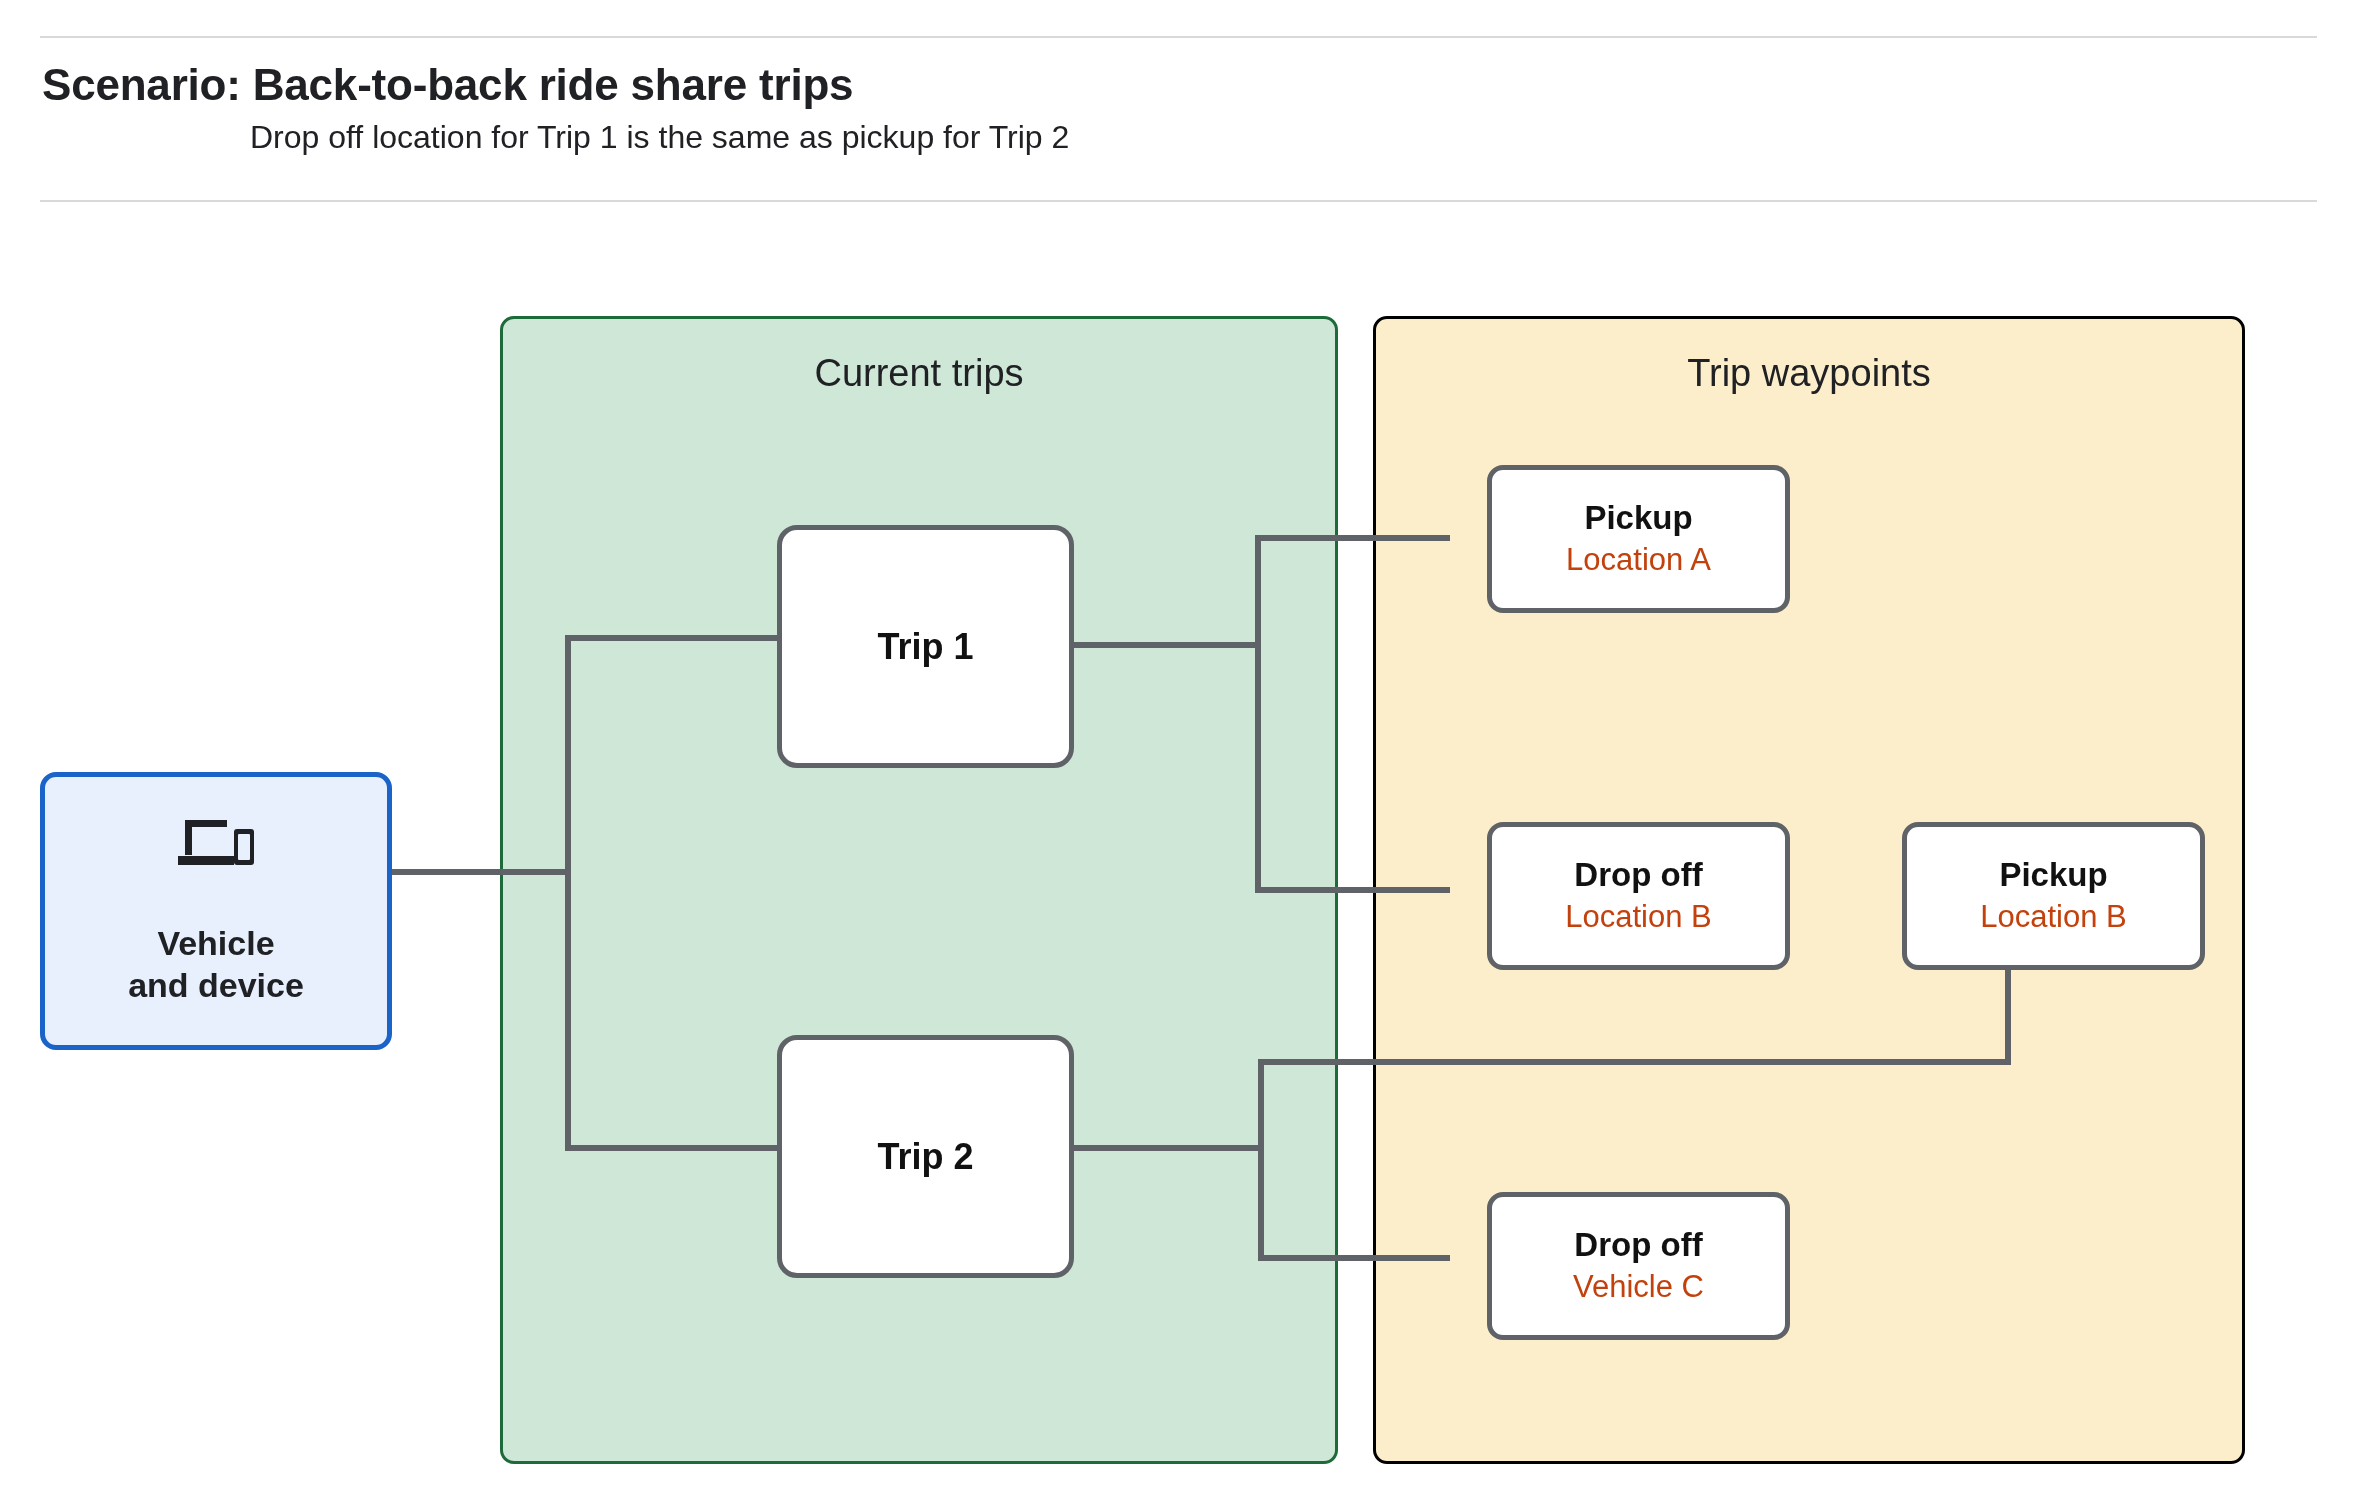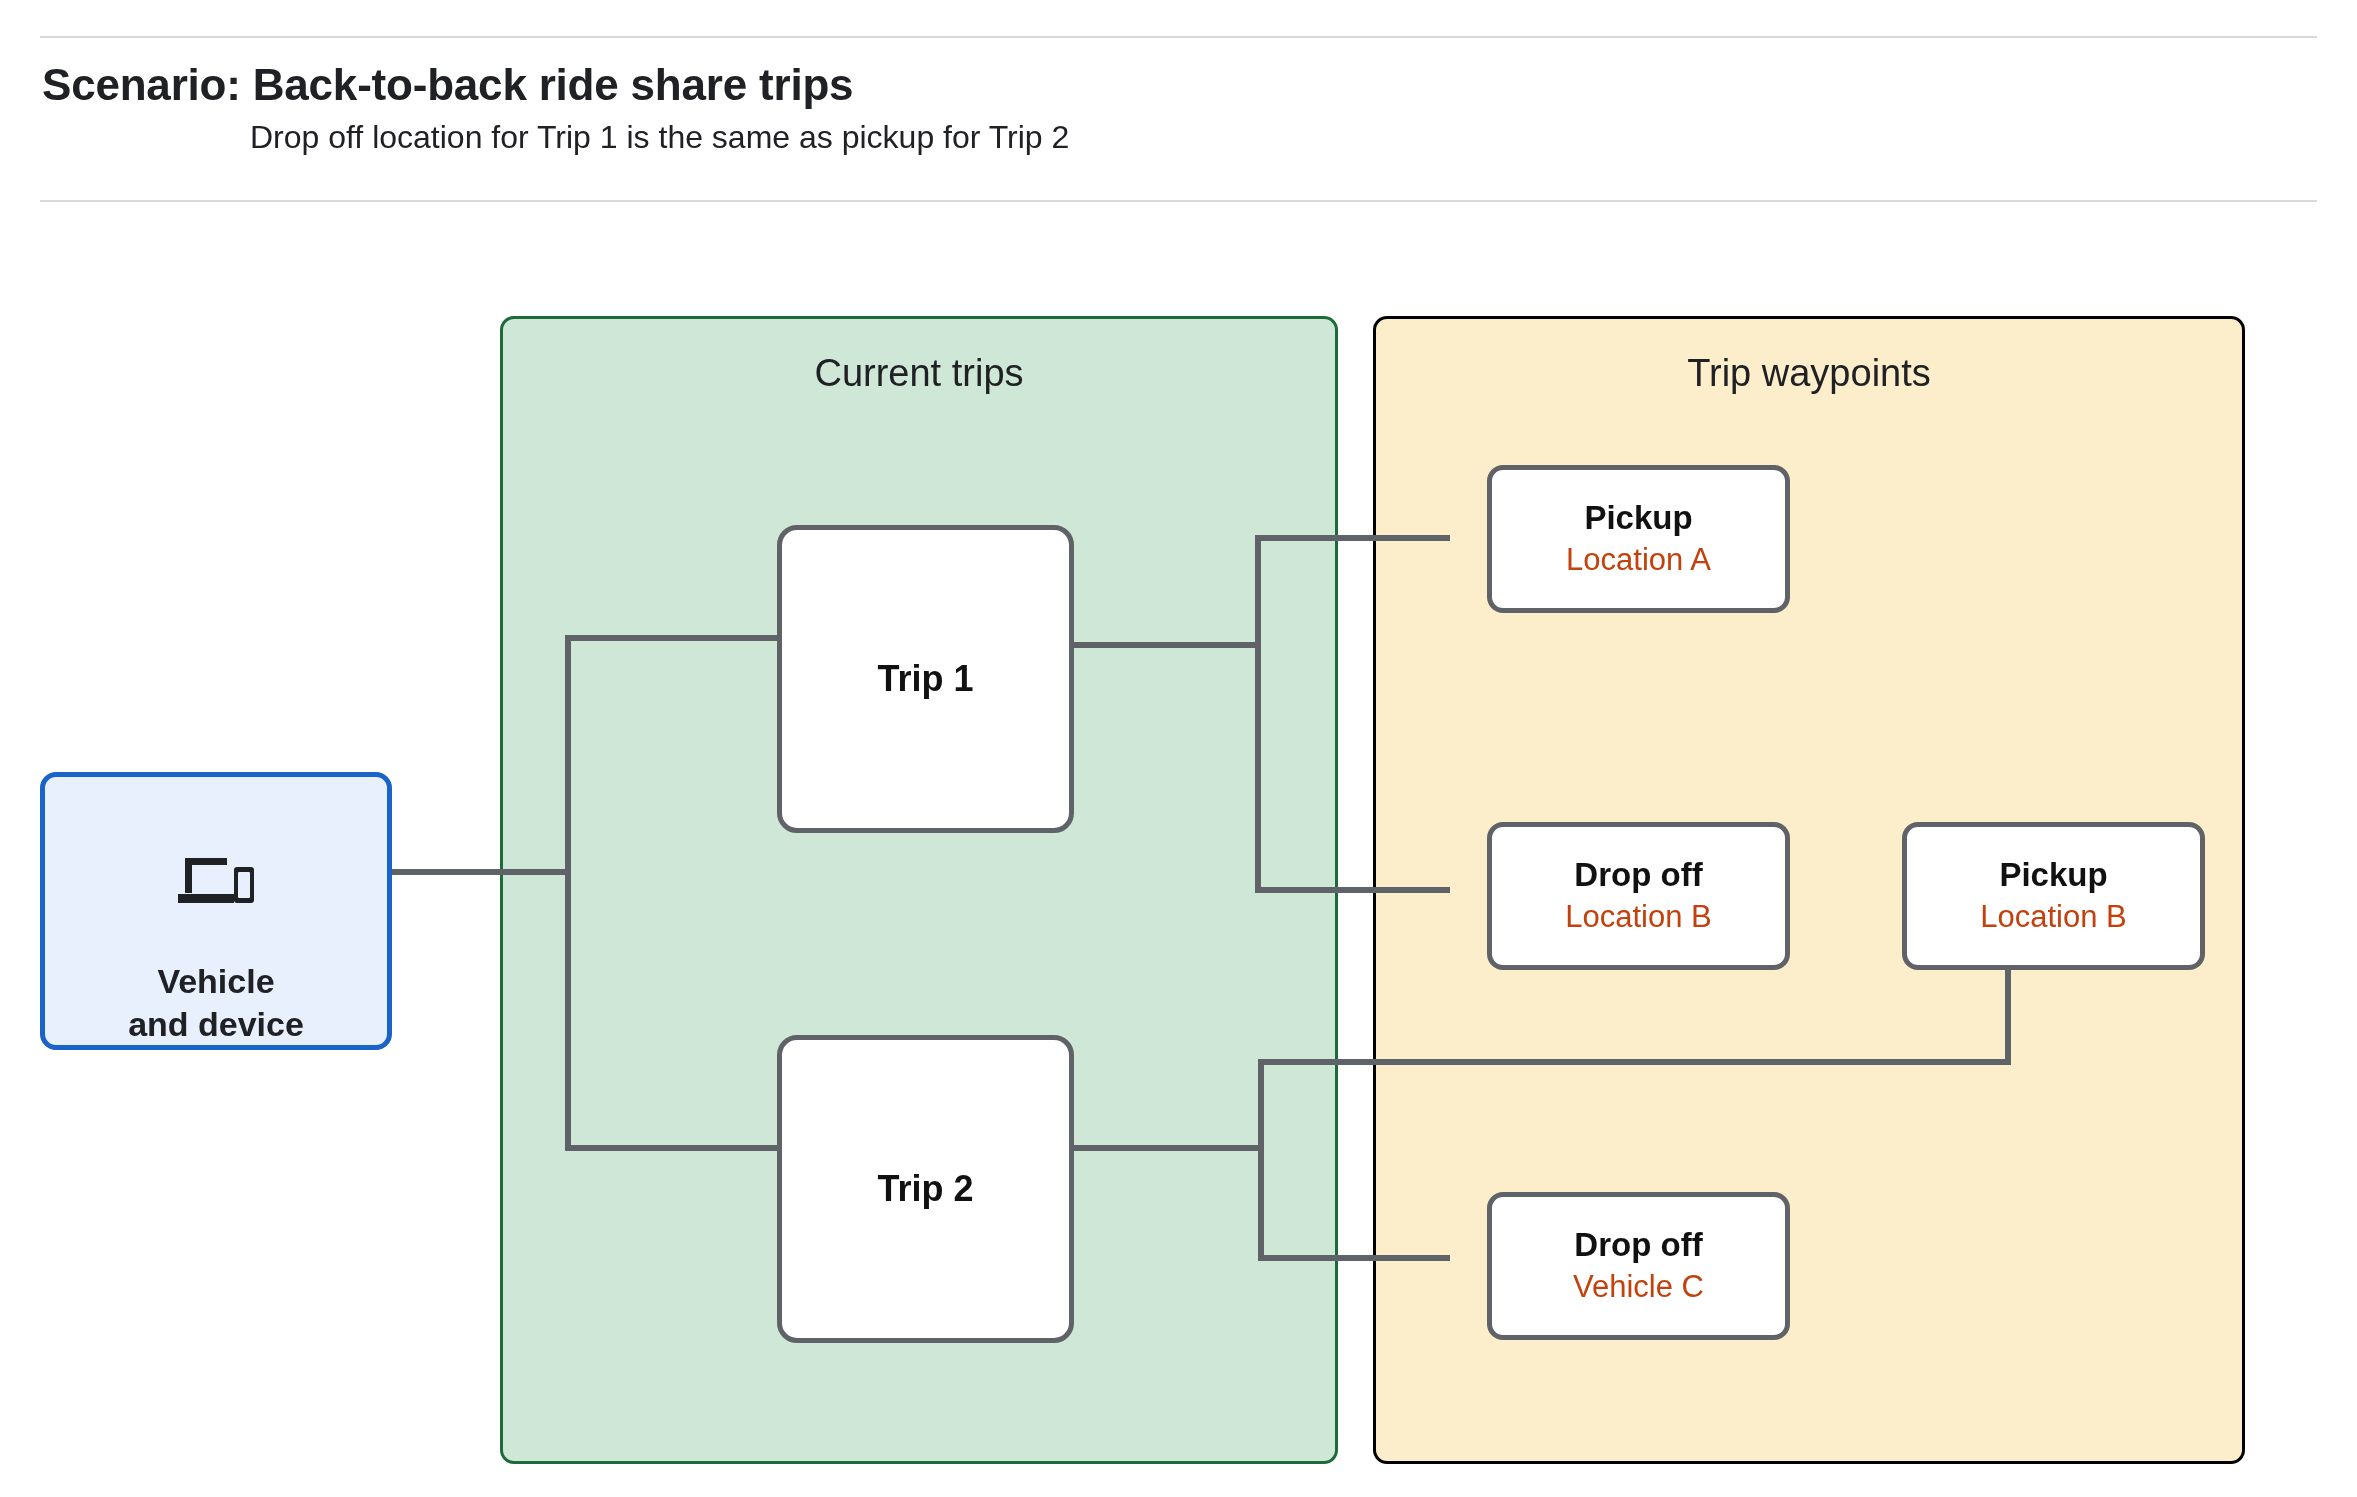--- a/index.html
+++ b/index.html
@@ -107,39 +107,38 @@
   }
 
   #node-vehicle {
     left: 40px;
     top: 772px;
     width: 352px;
     height: 278px;
     background: #e8f0fe;
     border: 5px solid #1a63c9;
     border-radius: 16px;
-    justify-content: flex-end;
   }
   #node-vehicle .devices-icon {
     margin-bottom: 48px;
   }
   #node-vehicle .node-title {
     font-size: 34px;
     font-weight: 700;
     line-height: 1.25;
     color: #202124;
     white-space: pre-line;
   }
 
   .trip-node {
     background: #ffffff;
     border: 5px solid #5f6368;
     border-radius: 20px;
     width: 297px;
-    height: 308px;
+    height: 243px;
   }
   .trip-node .node-title {
     font-size: 36px;
     font-weight: 700;
     color: #111111;
   }
   #node-trip-1 { left: 777px; top: 525px; }
   #node-trip-2 { left: 777px; top: 1035px; }
 
   .waypoint-node {

